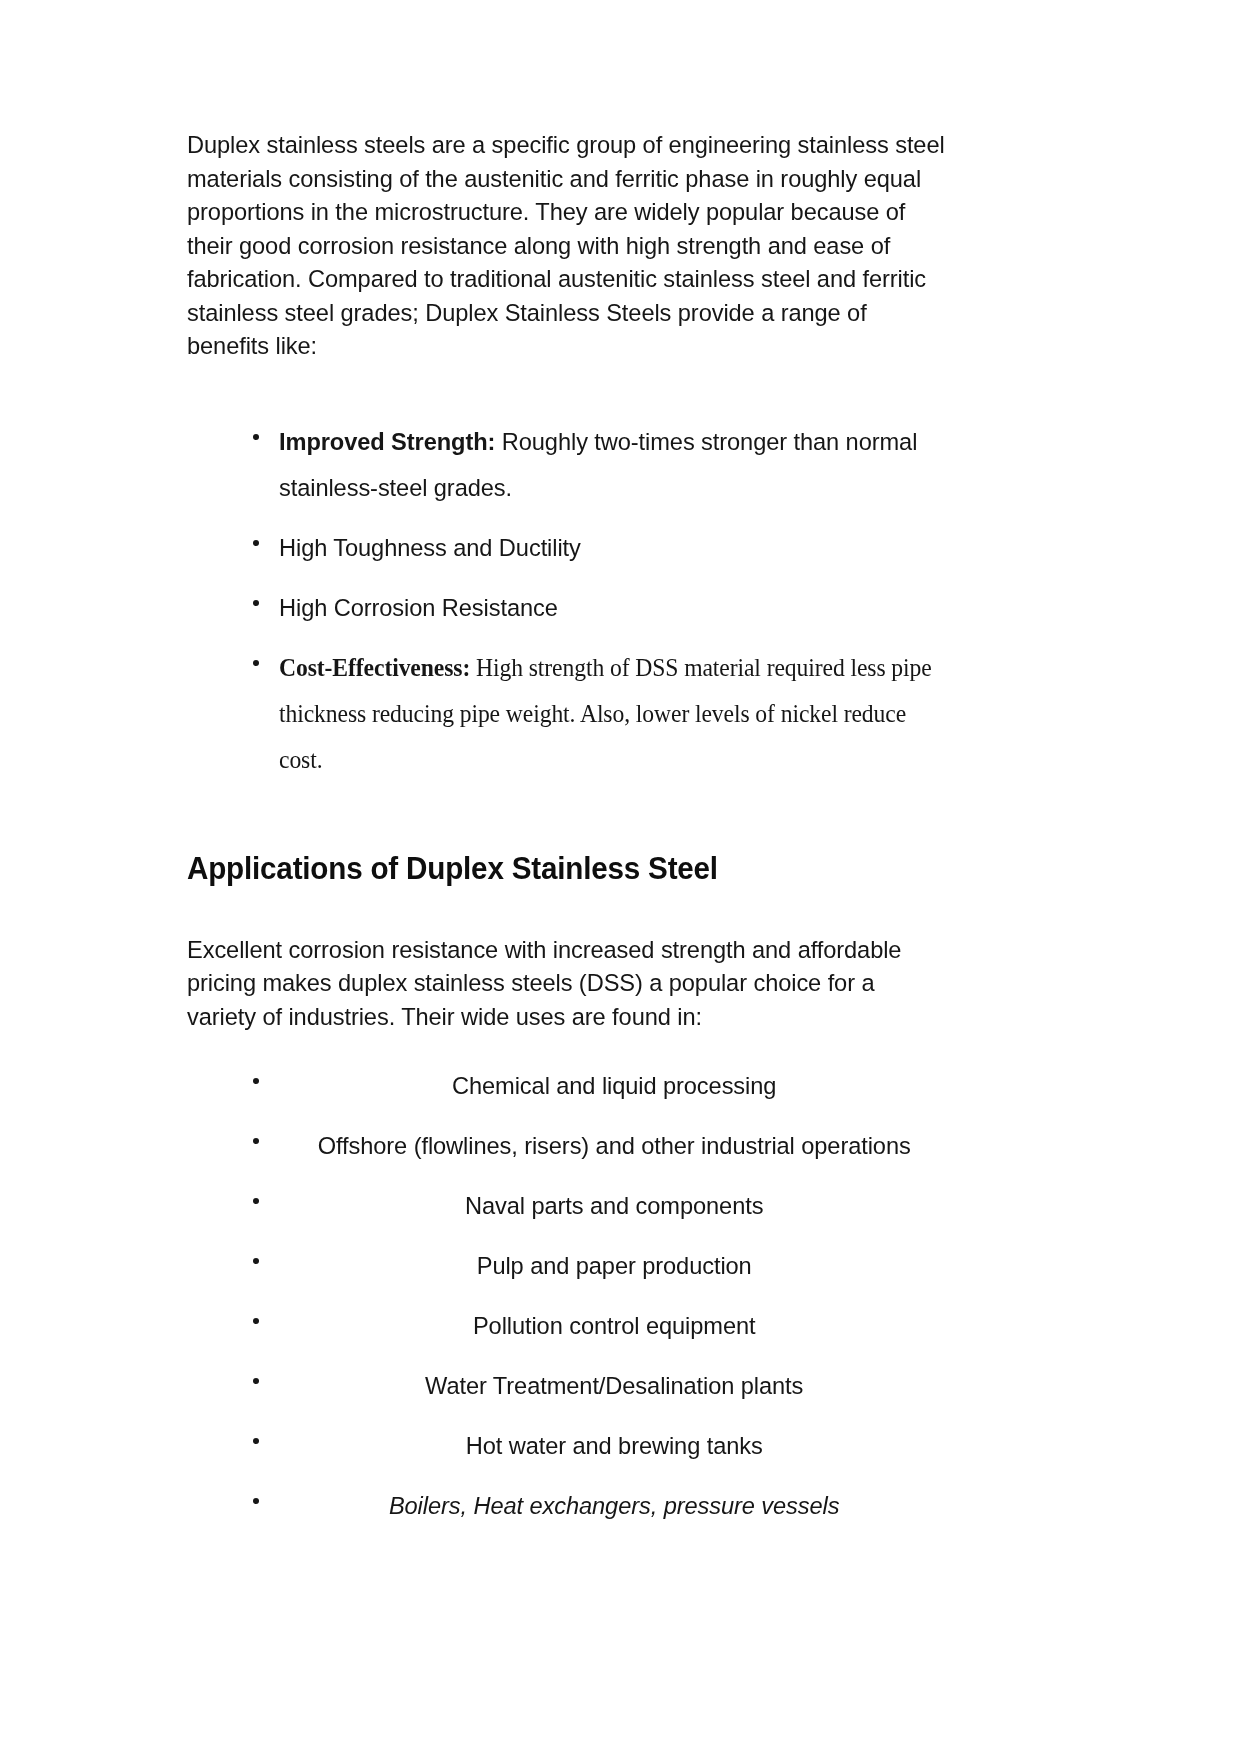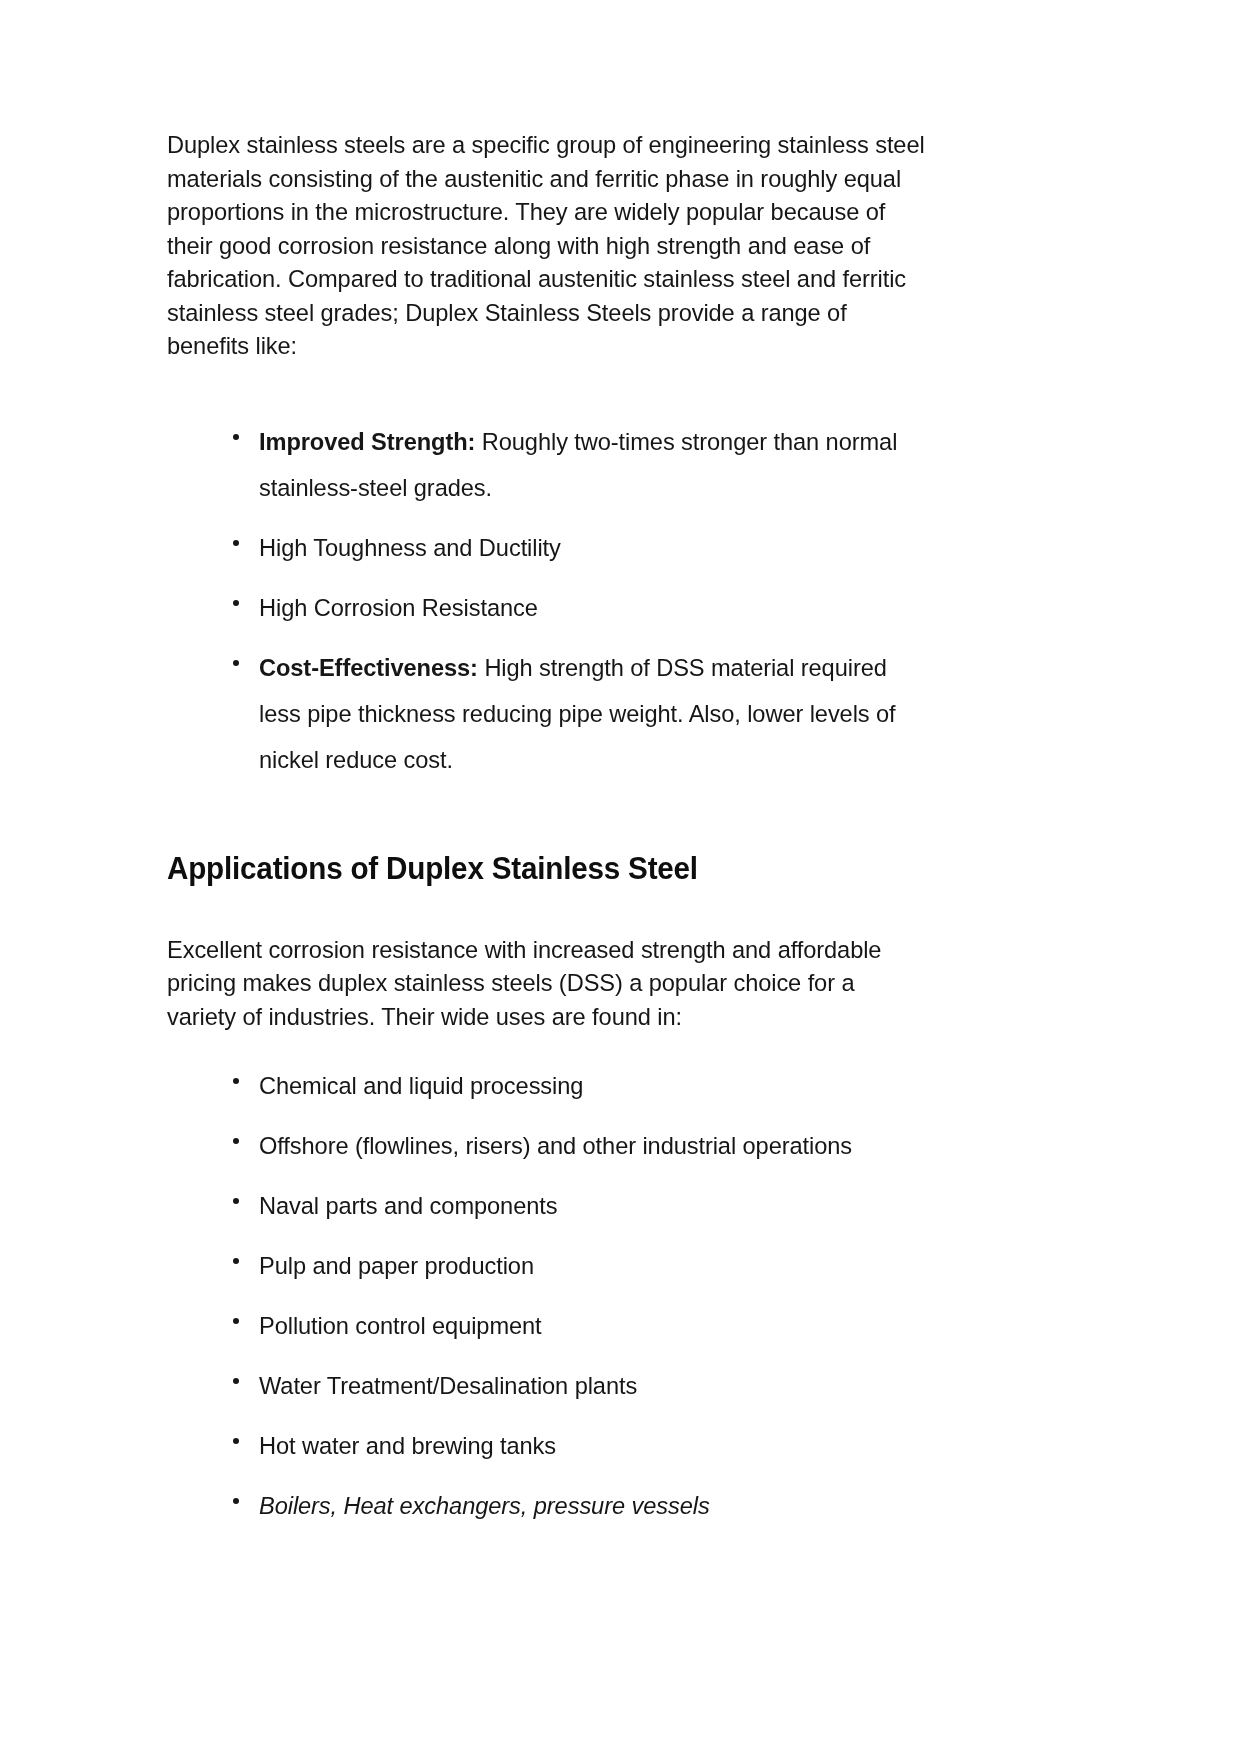--- a/index.html
+++ b/index.html
@@ -15,20 +15,21 @@
     color: #1a1a1a;
     -webkit-font-smoothing: antialiased;
   }
   .page {
     position: relative;
     width: 1131px;
     min-height: 1755px;
     background: #ffffff;
     box-sizing: border-box;
     padding: 128px 300px 40px 167px;
+    margin-left: 20px;
   }
   .content {
     width: 760px;
   }
   p.body-text {
     margin: 0;
     font-size: 24.5px;
     line-height: 33.5px;
     letter-spacing: -0.1px;
     color: #161616;
@@ -67,22 +68,22 @@
     content: "";
     position: absolute;
     left: 66px;
     top: 15px;
     width: 6px;
     height: 6px;
     border-radius: 50%;
     background: #161616;
   }
   ul.bullets.list-one li { margin-bottom: 14px; }
-  ul.bullets.list-one li:last-child { margin-bottom: 0; }
-  ul.bullets.list-two li { margin-bottom: 14px; }
+  ul.bullets.list-one li:last-child { margin-bottom: 0; font-family: Liberation Serif, serif; }
+  ul.bullets.list-two li { margin-bottom: 14px; text-align: center; }
   ul.bullets.list-two li:last-child { margin-bottom: 0; font-style: italic; }
 
   li b, .lead {
     font-weight: bold;
   }
 
   h2.section-heading {
     margin: 0;
     font-size: 31.5px;
     line-height: 38px;

